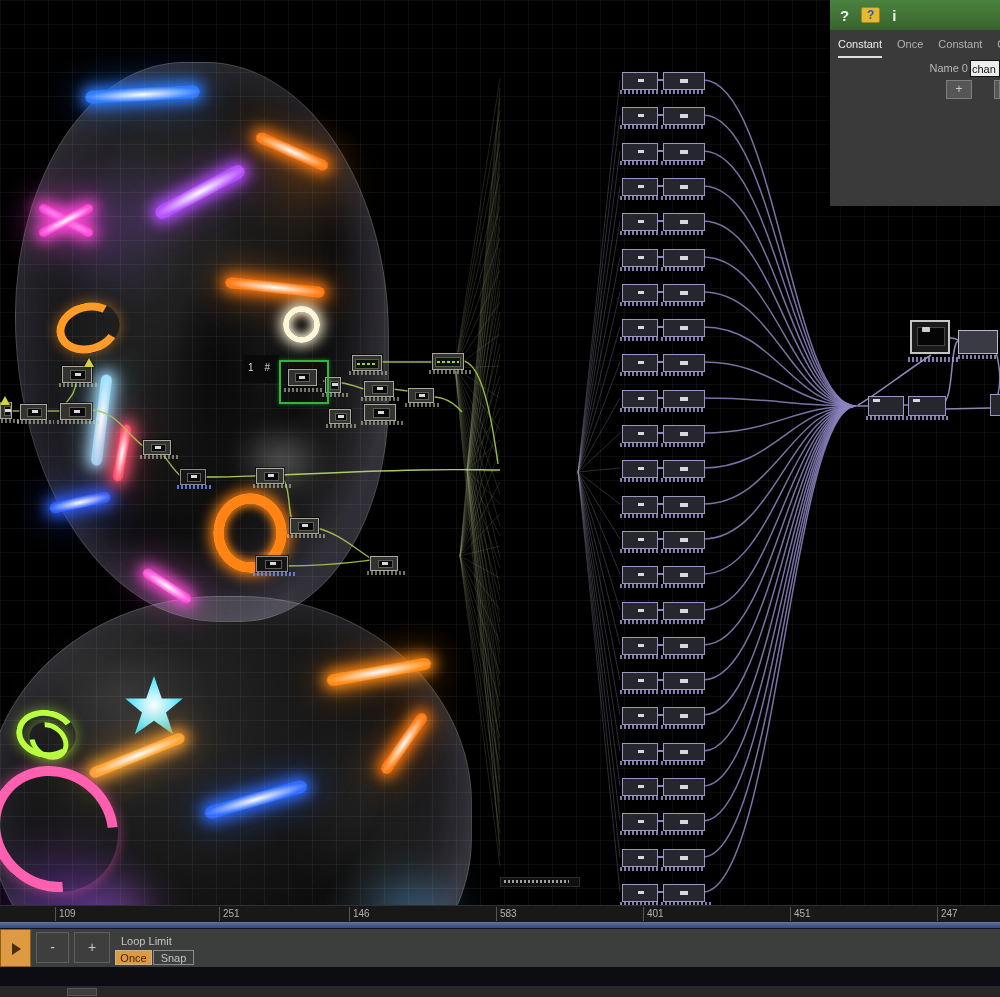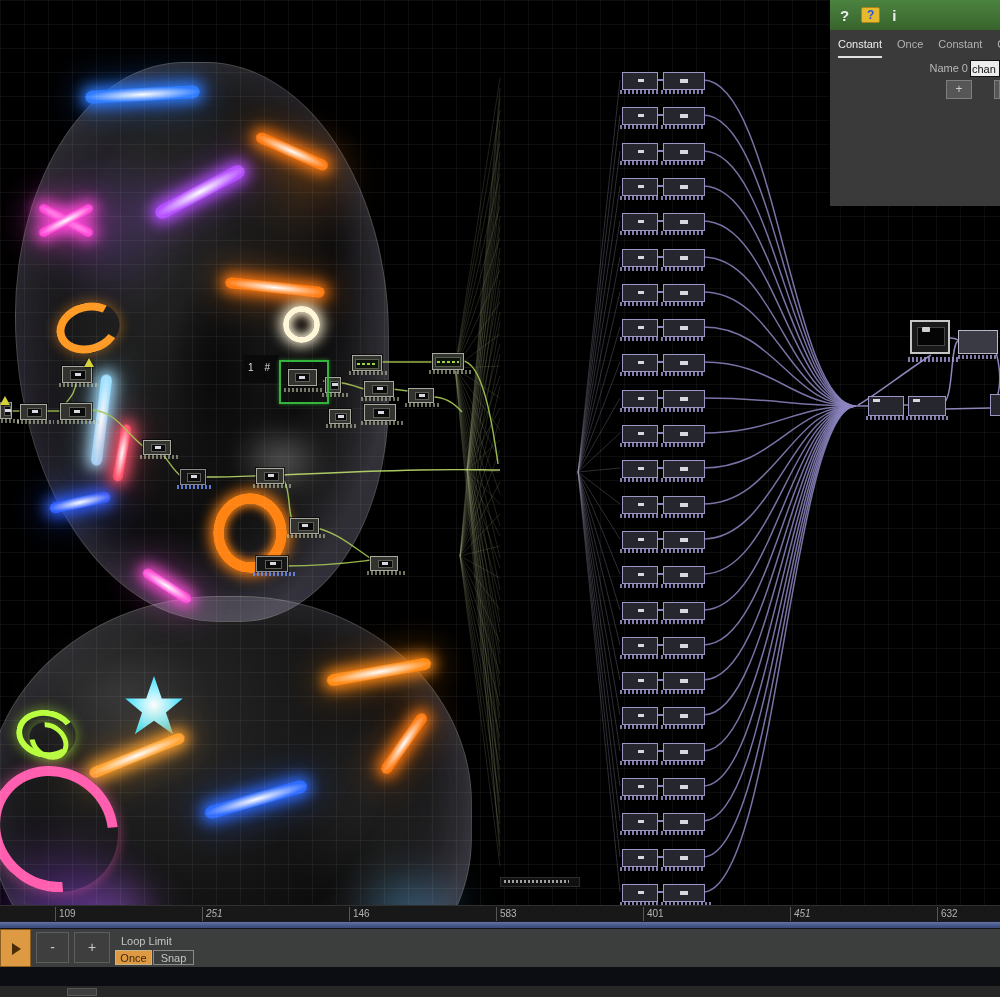--- a/index.html
+++ b/index.html
@@ -755,26 +755,26 @@
     <div id="name-row" style="width:170px;">
       <span id="name-label">Name 0</span>
       <input id="name-input" value="chan" style="">
     </div>
     <div id="plus-btn">+</div>
     <div id="plus-sliver"></div>
   </div>
 
   <div id="ruler">
       <div class="tick" style="left: 55px;">109</div>
-      <div class="tick" style="left: 202px; font-style: italic;">251</div>
+      <div class="tick" style="left: 219px;">251</div>
       <div class="tick" style="left: 349px;">146</div>
       <div class="tick" style="left: 496px;">583</div>
       <div class="tick" style="left: 643px;">401</div>
-      <div class="tick" style="left: 790px; font-style: italic;">451</div>
-      <div class="tick" style="left: 937px;">632</div>
+      <div class="tick" style="left: 790px;">451</div>
+      <div class="tick" style="left: 937px;">247</div>
     </div>
   <div id="rangebar"></div>
 
   <div id="controlbar">
     <div id="play-btn">
         <div class="tri"></div>
       </div>
     <div class="cbtn" style="left:36px;width:33px;">-</div>
     <div class="cbtn" style="left:74px;width:36px;">+</div>
     <div id="range-limit">Loop Limit</div>

